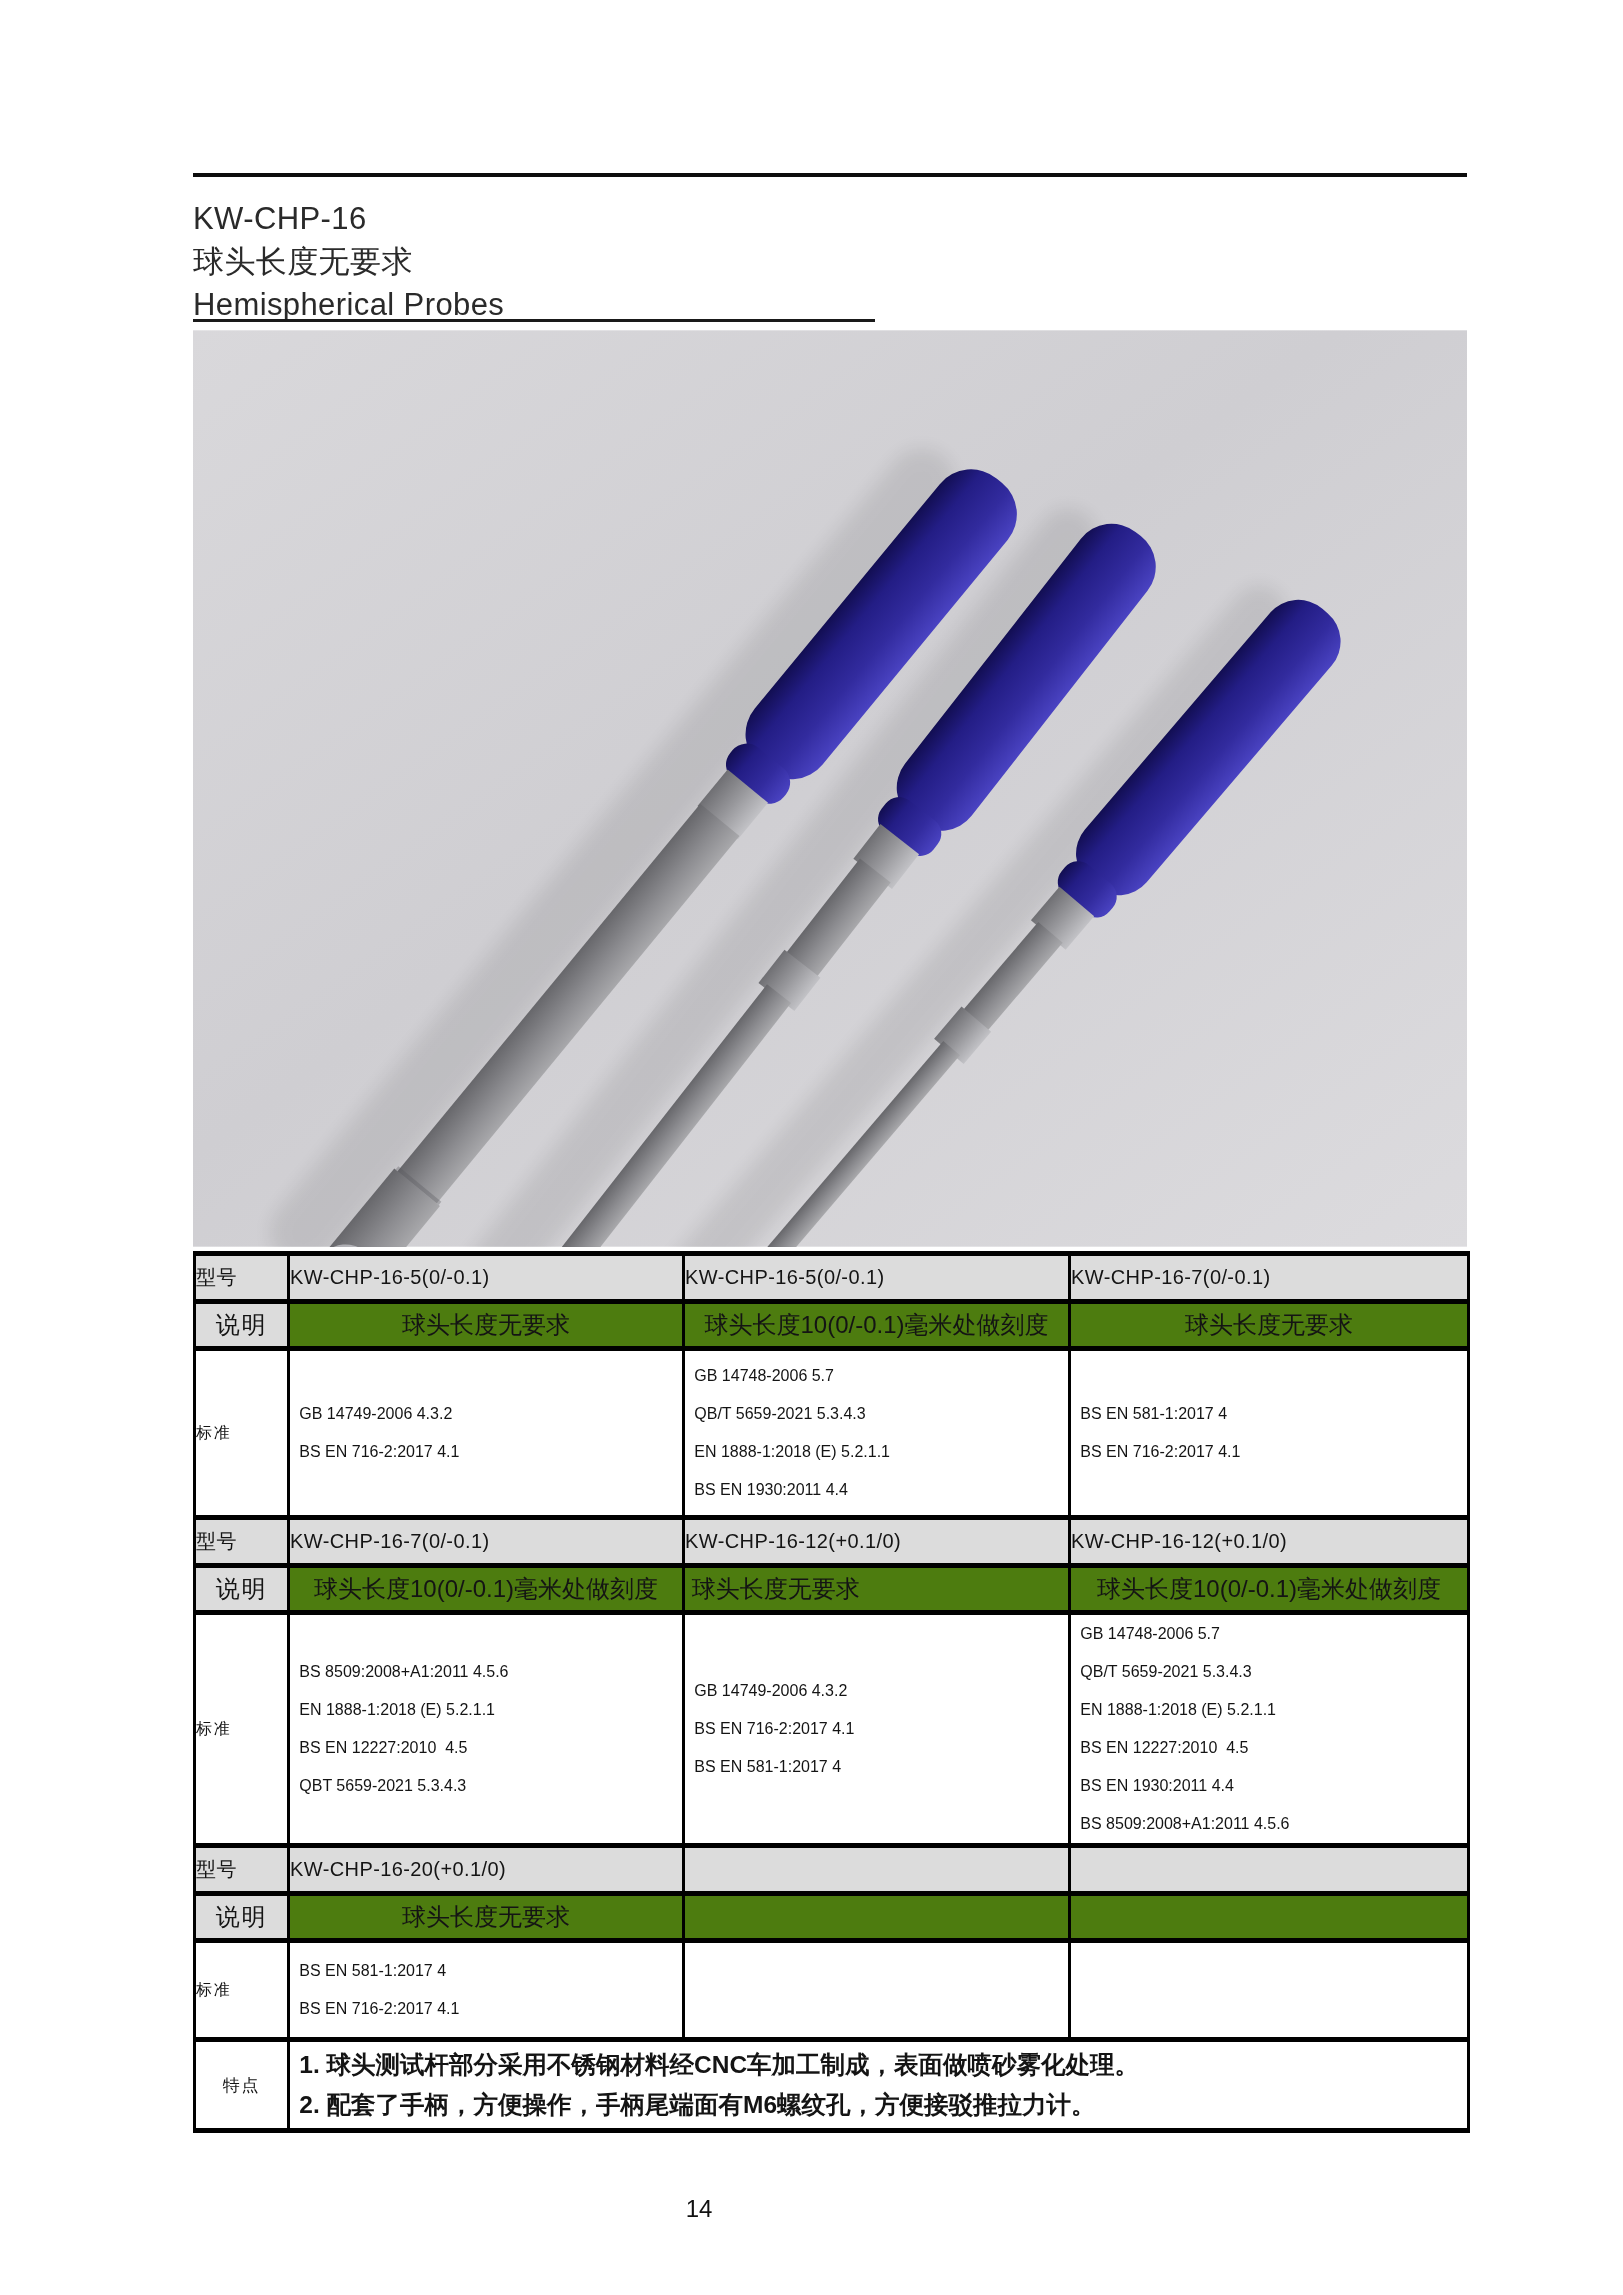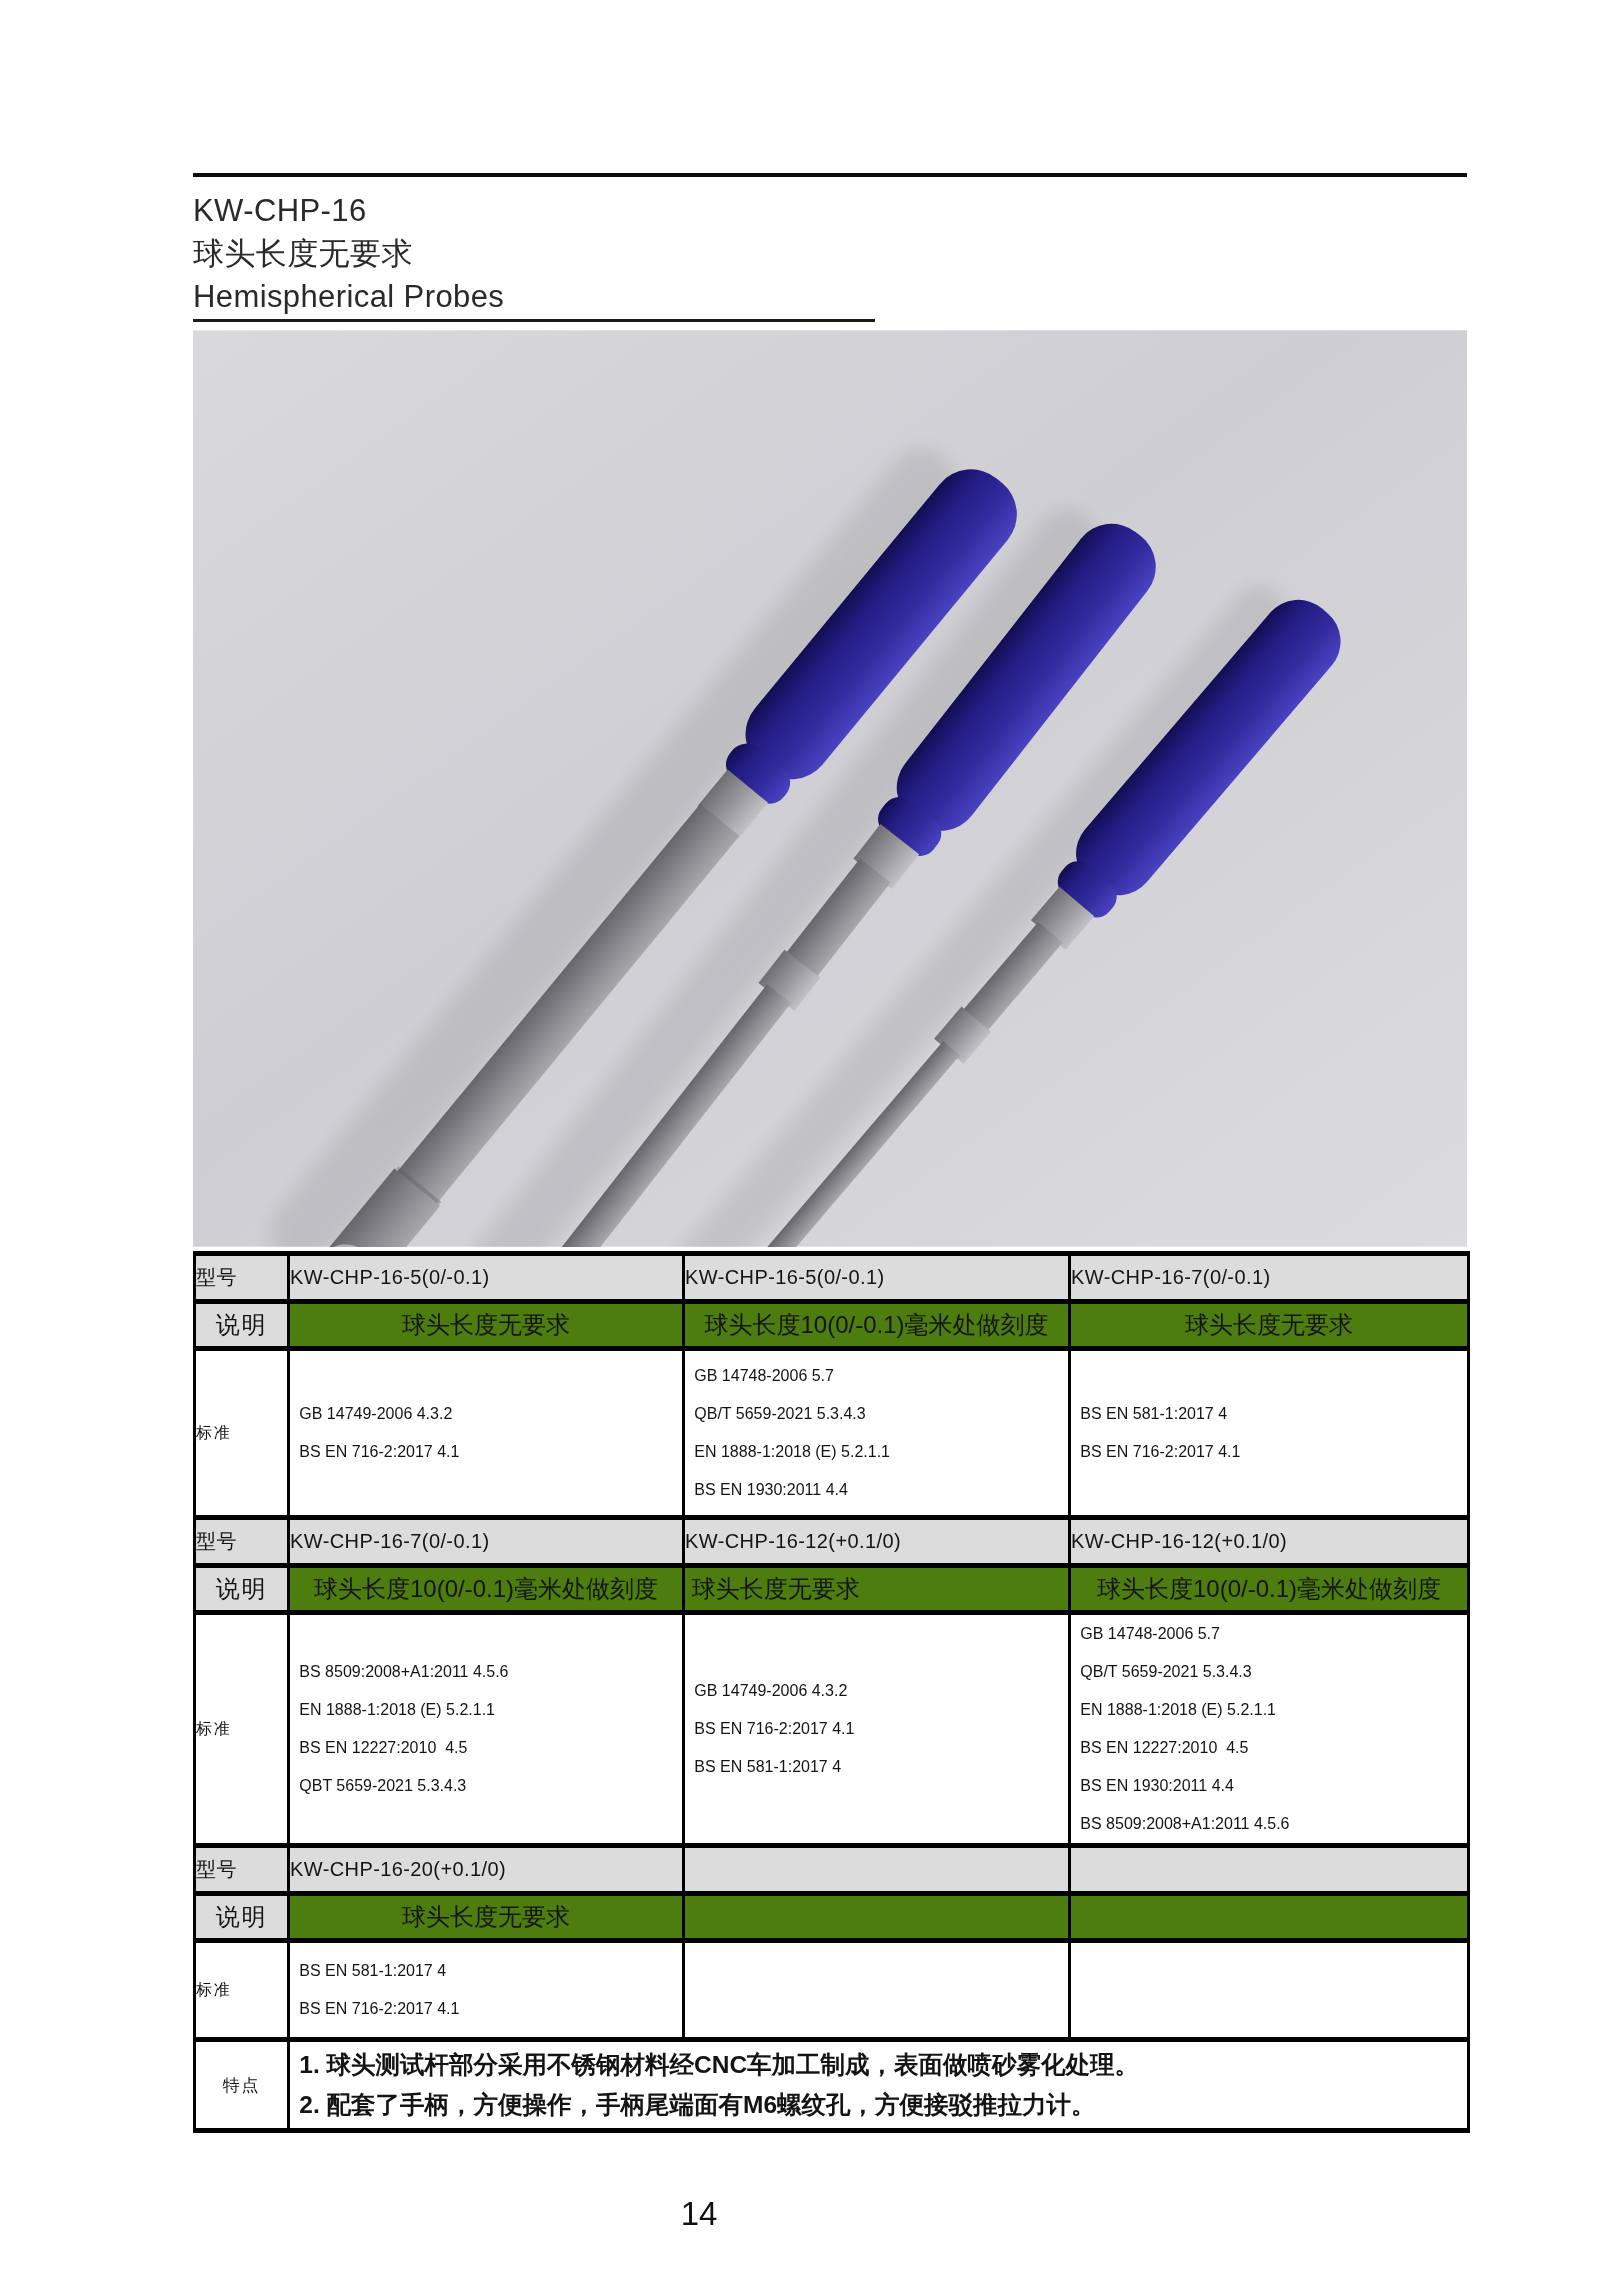--- a/index.html
+++ b/index.html
@@ -2,21 +2,21 @@
 <html style="font-size:13.5px"><head>
 <meta charset="utf-8">
 <style>
   html,body{margin:0;padding:0;background:#ffffff;}
   #page{
     position:relative;width:1623px;height:2295px;background:#ffffff;
     font-family:"Liberation Sans","DejaVu Sans",sans-serif;color:#1c1c1c;overflow:hidden;
   }
   
   .rule-top{position:absolute;left:193px;top:173px;width:1274px;height:4.2px;background:#0d0d0d;}
-  .heading{position:absolute;left:193px;top:189px;line-height:43px;font-size:31px;color:#2a2a2a;
+  .heading{position:absolute;left:193px;top:197px;line-height:43px;font-size:31px;color:#2a2a2a;
     font-weight:400;letter-spacing:0.4px;white-space:nowrap;}
   .heading div{height:43px;}
   .rule-under{position:absolute;left:193px;top:319px;width:682px;height:2.5px;background:#1a1a1a;}
   
   .photo{position:absolute;left:193px;top:330px;width:1274px;height:917px;}
   
   .spec-table{position:absolute;left:193px;top:1251px;border-collapse:collapse;table-layout:fixed;
     width:1274px;font-size:24.5px;color:#141414;}
   .spec-table td{border-left:3.4px solid #000;border-right:3.4px solid #000;
     border-top:5px solid #000;border-bottom:5px solid #000;
@@ -31,21 +31,21 @@
   tr.r-std td{background:#ffffff;text-align:left;padding-left:9.3px;font-size:16px;}
   tr.r-std td.lab{padding-left:0;text-align:left;}
   .std-line{line-height:38px;white-space:pre;}
   tr.r-std1{height:169px;} tr.r-std2{height:230px;} tr.r-std3{height:99px;}
   tr.r-feat{height:91px;}
   tr.r-feat td{background:#ffffff;}
   tr.r-feat td.feat-body{padding-left:9.3px;font-weight:bold;}
   .feat-line{line-height:40px;font-size:24.5px;white-space:nowrap;}
   
   .page-number{position:absolute;left:0;top:2195px;width:1398px;text-align:center;
-    font-size:33px;color:#111;}
+    font-size:24px;color:#111;}
 </style>
 </head>
 <body>
 
 <div id="page">
 
   <div class="rule-top"></div>
 
   <div class="heading">
     <div>KW-CHP-16</div>

